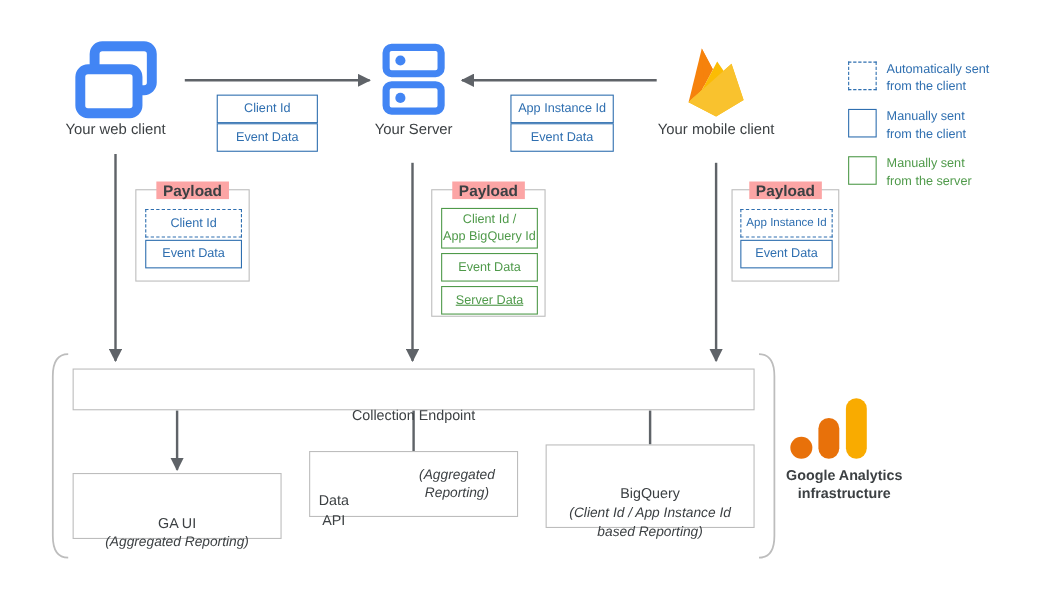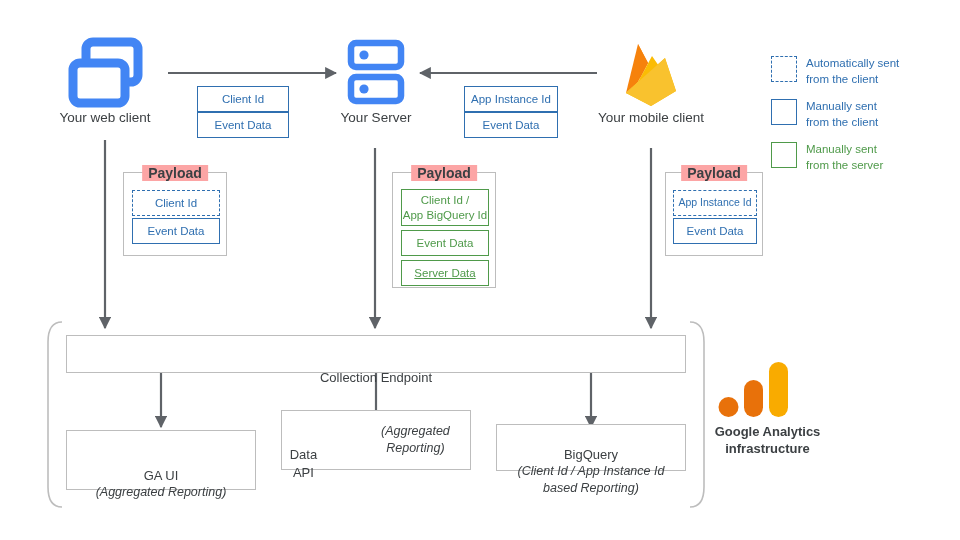--- a/index.html
+++ b/index.html
@@ -190,21 +190,21 @@
   <div class="abs grey-box" style="left:66px; top:430px; width:190px; height:60px; flex-direction:column;">
     <span class="b-title">GA UI</span>
     <span class="b-sub">(Aggregated Reporting)</span>
   </div>
 
   <div class="abs grey-box" style="left:281px; top:410px; width:190px; height:60px; flex-direction:row;gap:36px;">
     <span class="b-title">Data API</span>
     <span class="b-sub">(Aggregated Reporting)</span>
   </div>
 
-  <div class="abs grey-box" style="left:496px; top:424px; width:190px; height:47px; flex-direction:column;">
+  <div class="abs grey-box" style="left:496px; top:404px; width:190px; height:76px; flex-direction:column;">
     <span class="b-title">BigQuery</span>
     <span class="b-sub" style="white-space:pre-line;">(Client Id / App Instance Id
 based Reporting)</span>
   </div>
 
   <div class="abs" style="left:700px; top:362px; width:135px;">
     <svg width="135" height="62" viewBox="0 0 135 62" style="margin:0 auto;">
       <rect x="69" y="0" width="19" height="55" rx="9.5" fill="#f9ab00"></rect>
       <rect x="44" y="18" width="19" height="37" rx="9.5" fill="#e8710a"></rect>
       <circle cx="28.5" cy="45" r="10" fill="#e8710a"></circle>

